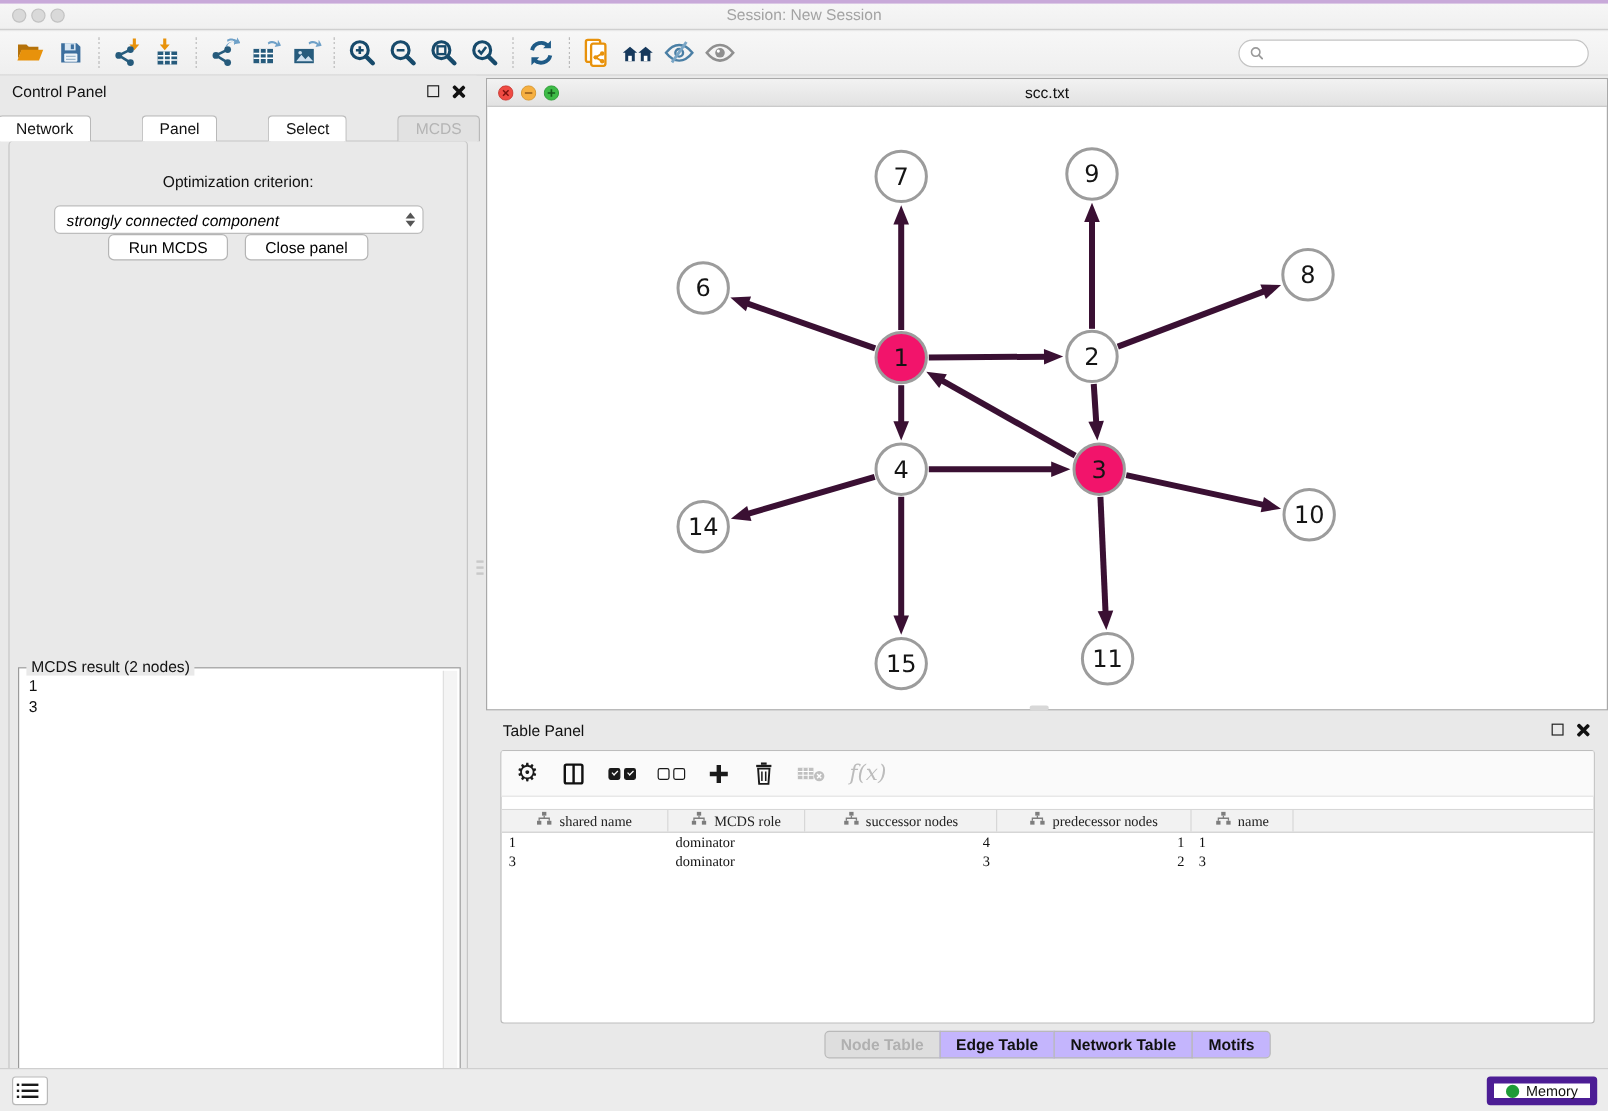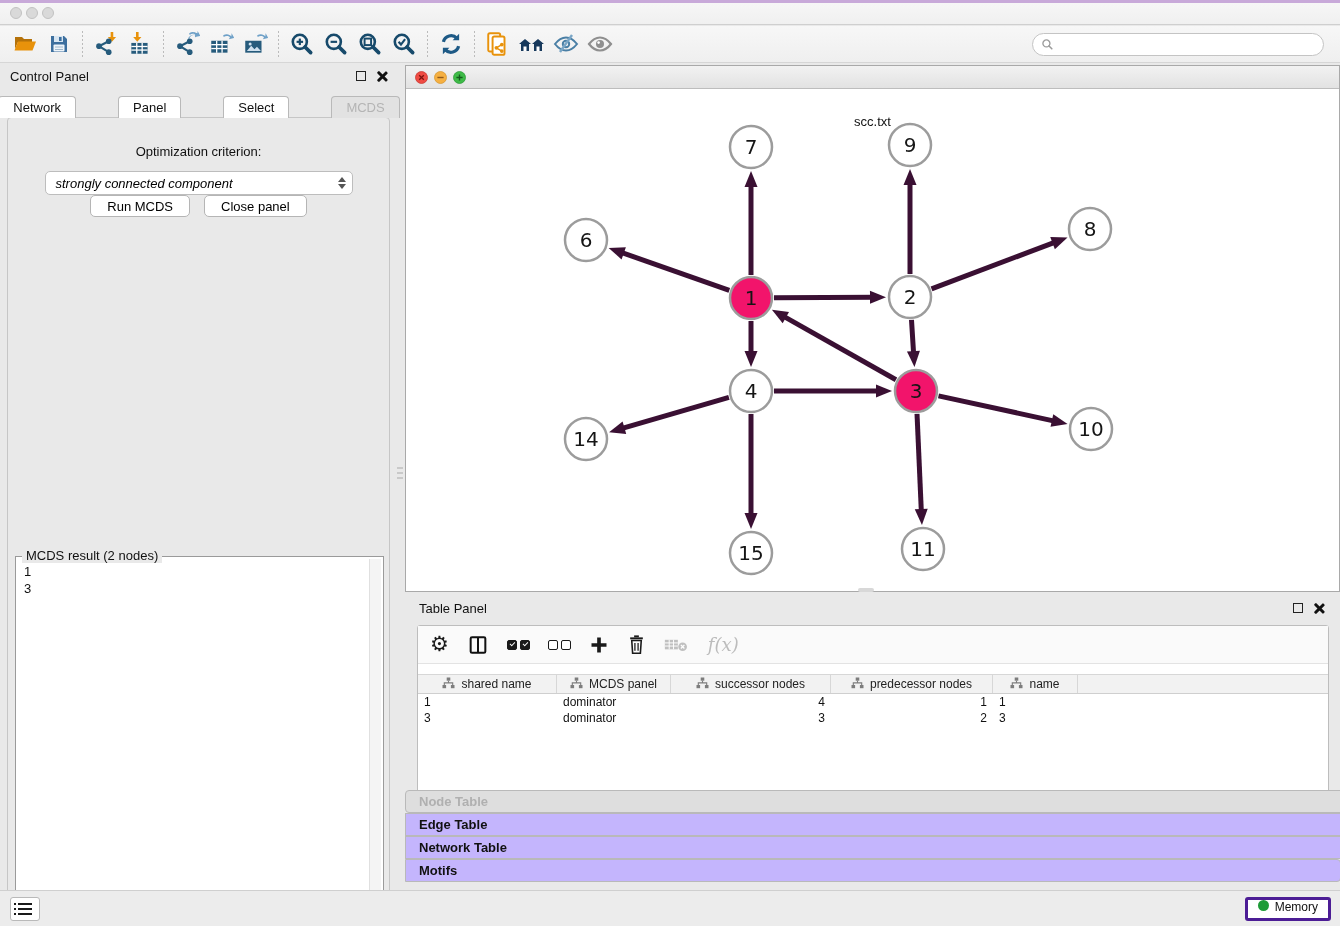--- a/index.html
+++ b/index.html
@@ -68,77 +68,78 @@
   #result-scroll { position:absolute; right:2px; top:2px; width:12px; bottom:2px;
     background:#f4f4f4; border-left:1px solid #e0e0e0; }
 
   
   #net-window { position:absolute; left:405px; top:65px; width:935px; height:527px;
     background:#fff; border:1px solid #a9a9a9; }
   #net-titlebar { height:23px; background:linear-gradient(#f2f2f2,#e2e2e2);
     border-bottom:1px solid #bdbdbd; position:relative; }
   .tl { position:absolute; top:5px; width:13px; height:13px; border-radius:50%; }
   .tl svg { position:absolute; left:0; top:0; }
-  #net-title { position:absolute; width:100%; top:4px; text-align:center; font-size:13px; color:#111;margin-top:44px; }
+  #net-title { position:absolute; width:100%; top:4px; text-align:center; font-size:13px; color:#111; }
   #graph-svg { display:block; }
   #divider-grab { position:absolute; left:396px; top:455px; width:8px; height:36px;
     display:flex; flex-direction:column; justify-content:center; gap:3px; align-items:center; }
   #divider-grab i { width:6px; height:2px; background:#c9c9c9; }
   #net-resize { position:absolute; left:858px; top:588px; width:16px; height:4px; background:#d8d8d8; border-radius:2px; }
 
   
   #table-panel { position:absolute; left:405px; top:595px; width:935px; height:291px; background:#e9e9e9; }
   #tp-inner { position:absolute; left:12px; top:30px; right:11px; height:228px;
     background:#fff; border:1px solid #bdbdbd; border-radius:3px; }
   #tp-toolbar { height:38px; background:#fafafa; border-bottom:1px solid #e3e3e3;
     display:flex; align-items:center; padding:0 12px; gap:18px; }
   .gear-glyph { font-size:21px; color:#1a1a1a; font-family:"DejaVu Sans",sans-serif; line-height:1; }
   .cbx-pair { display:flex; gap:3px; }
   .cbx { width:10px; height:10px; border:1.6px solid #1a1a1a; border-radius:2px; position:relative; background:#fff; }
   .cbx.checked { background:#1a1a1a; }
   .cbx.checked:after { content:""; position:absolute; left:2px; top:1px; width:4px; height:2.2px;
     border-left:1.8px solid #fff; border-bottom:1.8px solid #fff; transform:rotate(-45deg); }
   .fx { font-family:"DejaVu Serif",serif; font-style:italic; font-size:18px; color:#bcbcbc; }
 
-  #tp-table { position:absolute; left:0; top:48px; right:0; bottom:0; overflow:hidden; }
+  #tp-table { position:absolute; left:0; top:48px; right:0; bottom:0; overflow:hidden;font-family:Liberation Serif, serif; }
   #tp-header { display:flex; height:20px; background:#f2f2f2; border-top:1px solid #d7d7d7;
     border-bottom:1px solid #cfcfcf; }
   .th { display:flex; align-items:center; justify-content:center; gap:6px;
     font-size:12px; color:#222; border-right:1px solid #d7d7d7; height:100%; }
   .th svg { flex:none; }
   .tr { display:flex; height:16px; font-size:12px; color:#111; }
   .td { padding:1px 6px 0; overflow:hidden; white-space:nowrap; }
 
-  #tp-tabs { position:absolute; left:0; bottom:4px; width:100%; display:flex; justify-content:center;flex-direction:column; }
+  #tp-tabs { position:absolute; left:0; bottom:4px; width:100%; display:flex; justify-content:center; }
   .tp-tab { height:23px; padding:0 13px; font-size:13px; font-weight:bold; color:#111;
     background:#c4b5fd; border:1px solid #b9b9b9; margin-right:-1px; display:flex; align-items:center; }
   .tp-tab:first-child { border-radius:4px 0 0 4px; }
   .tp-tab:last-child { border-radius:0 4px 4px 0; }
   .tp-tab.active-dim { background:#dedede; color:#b0b0b0; }
 
   
   #statusbar { position:absolute; left:0; top:890px; width:1340px; height:36px;
     background:#ececec; border-top:1px solid #cfcfcf; }
   #list-btn { position:absolute; left:10px; top:6px; width:30px; height:24px; background:#fff;
     border:1px solid #b9b9b9; border-radius:3px; display:flex; flex-direction:column;
     justify-content:center; align-items:center; gap:2.5px; }
   #list-btn i { display:block; width:14px; height:2.4px; background:#1a1a1a; position:relative; }
   #list-btn i:before { content:""; position:absolute; left:-4px; top:0; width:2.4px; height:2.4px; background:#1a1a1a; }
   #memory-btn { position:absolute; right:9px; top:6px; height:24px; padding:0 10px; background:#fff;
-    border:3px solid #4c1d95; border-radius:3px; display:flex; align-items:flex-start; gap:6px; font-size:12px; color:#111; }
+    border:6px solid #4c1d95; border-radius:3px; display:flex; align-items:center; gap:6px; font-size:12px; color:#111; }
   #memory-dot { width:11px; height:11px; border-radius:50%; background:#1e9b37; }
 </style>
 </head>
 <body>
 
 <div id="titlebar">
   <div class="violet"></div>
   <div class="traffic" style="left:10px"></div>
   <div class="traffic" style="left:26px"></div>
   <div class="traffic" style="left:42px"></div>
+  <div id="win-title">Session: New Session</div>
 </div>
 
 <div id="toolbar">
   <div class="tb-btn">
     <svg width="26" height="24" viewBox="0 0 24 24">
       <path d="M2 5h7l2 2h8v3H5L2 17z" fill="#b5720a"></path>
       <path d="M1.5 18.5l3.5-9h18l-3.5 9z" fill="#e8920b"></path>
     </svg>
   </div>
   <div class="tb-btn">
@@ -455,21 +456,21 @@
               </svg></span>
             <span>shared name</span>
           </div>
           <div class="th" style="width: 114px;">
             <span><svg width="13" height="12" viewBox="0 0 13 12">
                 <rect x="4.7" y="0.5" width="3.6" height="3.2" fill="#7d7d7d"></rect>
                 <rect x="0.5" y="8" width="3.6" height="3.2" fill="#7d7d7d"></rect>
                 <rect x="8.9" y="8" width="3.6" height="3.2" fill="#7d7d7d"></rect>
                 <path d="M6.5 3.7v2.2M2.3 8V5.9h8.4V8" fill="none" stroke="#7d7d7d" stroke-width="1.1"></path>
               </svg></span>
-            <span>MCDS panel</span>
+            <span>MCDS role</span>
           </div>
           <div class="th" style="width: 160px;">
             <span><svg width="13" height="12" viewBox="0 0 13 12">
                 <rect x="4.7" y="0.5" width="3.6" height="3.2" fill="#7d7d7d"></rect>
                 <rect x="0.5" y="8" width="3.6" height="3.2" fill="#7d7d7d"></rect>
                 <rect x="8.9" y="8" width="3.6" height="3.2" fill="#7d7d7d"></rect>
                 <path d="M6.5 3.7v2.2M2.3 8V5.9h8.4V8" fill="none" stroke="#7d7d7d" stroke-width="1.1"></path>
               </svg></span>
             <span>successor nodes</span>
           </div>

